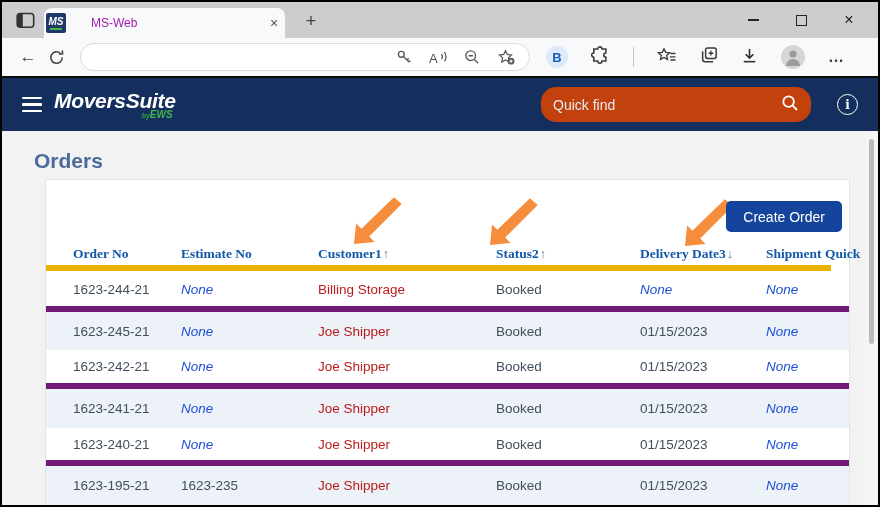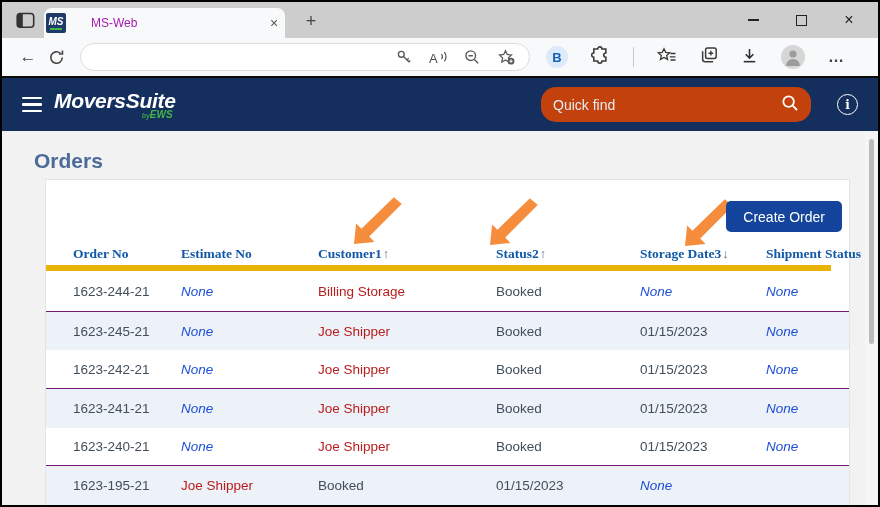--- a/index.html
+++ b/index.html
@@ -52,21 +52,21 @@
   .content { position:relative; flex:1; background:#f2f2f3; overflow:hidden; }
   .page-title { position:absolute; left:32px; top:18px; font-size:21px; font-weight:700; color:#4c6b99; }
   .card { position:absolute; left:12px; right:28px; top:48px; bottom:0; background:#fff; border:1px solid #e4e4e6; border-bottom:none;margin-left:31px; }
   .create-btn { position:absolute; top:21px; right:7px; height:31px; padding:0 17px; background:#14449b; color:#fff; border:none; border-radius:5px; font-size:14px; font-family:inherit; cursor:pointer; z-index:3; }
   .thead { position:absolute; left:0; right:18px; top:63px; height:28px; display:grid; grid-template-columns:108px 137px 178px 144px 126px 1fr; padding-left:27px; border-bottom:6px solid #eab308; align-items:center;font-family:Liberation Serif, serif; }
   .th { font-size:13.5px; font-weight:700; color:#1158a8; white-space:nowrap; cursor:pointer; }
   .sort { color:#5b7188; font-weight:400; font-size:13px; margin-left:1px; }
   .tbody { position:absolute; left:0; right:0; top:93px; bottom:0; overflow:hidden; }
   .row { display:grid; grid-template-columns:108px 137px 178px 144px 126px 1fr; padding-left:27px; height:38.7px; align-items:center; font-size:13.5px; color:#414e5b; cursor:pointer; }
   .row.stripe { background:#edf1f8; }
-  .row:not(.stripe) { border-bottom:1px solid #701a75; }
+  .row:not(.stripe) { border-bottom:6px solid #701a75; }
   .cell { white-space:nowrap; }
   .cell.link { color:#b91c1c; }
   .cell.muted { color:#1d4ed8; font-style:italic; }
 
   
   .ann-arrow { position:absolute; width:56px; height:50px; z-index:2; pointer-events:none; }
 
   
   .scroll-track { position:absolute; right:0; top:0; bottom:0; width:13px; background:#f5f5f6; }
   .scroll-thumb { position:absolute; right:4px; top:8px; width:5px; height:205px; background:#b9bcbe; border-radius:2.5px; cursor:pointer; }
@@ -203,22 +203,22 @@
     <div class="page-title">Orders</div>
 
     <div class="card">
       <button class="create-btn">Create Order</button>
 
       <div class="thead">
         <div class="th"><span>Order No</span><span class="sort"></span></div>
         <div class="th"><span>Estimate No</span><span class="sort"></span></div>
         <div class="th"><span>Customer1</span><span class="sort">↑</span></div>
         <div class="th"><span>Status2</span><span class="sort">↑</span></div>
-        <div class="th"><span>Storage Date3</span><span class="sort">↓</span></div>
-        <div class="th"><span>Shipment Status</span><span class="sort"></span></div>
+        <div class="th"><span>Delivery Date3</span><span class="sort">↓</span></div>
+        <div class="th"><span>Shipment Quick</span><span class="sort"></span></div>
       </div>
 
       <div class="tbody">
         <div class="row">
           <div class="cell">1623-244-21</div>
           <div class="cell muted">None</div>
           <div class="cell link">Billing Storage</div>
           <div class="cell">Booked</div>
           <div class="cell muted">None</div>
           <div class="cell muted">None</div>
@@ -250,20 +250,21 @@
         <div class="row">
           <div class="cell">1623-240-21</div>
           <div class="cell muted">None</div>
           <div class="cell link">Joe Shipper</div>
           <div class="cell">Booked</div>
           <div class="cell">01/15/2023</div>
           <div class="cell muted">None</div>
         </div>
         <div class="row stripe">
           <div class="cell">1623-195-21</div>
+          <div class="cell">1623-235</div>
           <div class="cell link">Joe Shipper</div>
           <div class="cell">Booked</div>
           <div class="cell">01/15/2023</div>
           <div class="cell muted">None</div>
         </div>
       </div>
     </div>
 
     <svg class="ann-arrow" style="left:349px; top:66px;" viewBox="0 0 56 50">
       <polygon points="3,47 23.5,44.9 18.2,39.6 50.7,7.1 42.9,0.3 10.4,31.8 5.1,26.5" fill="#f58d3d"></polygon>

